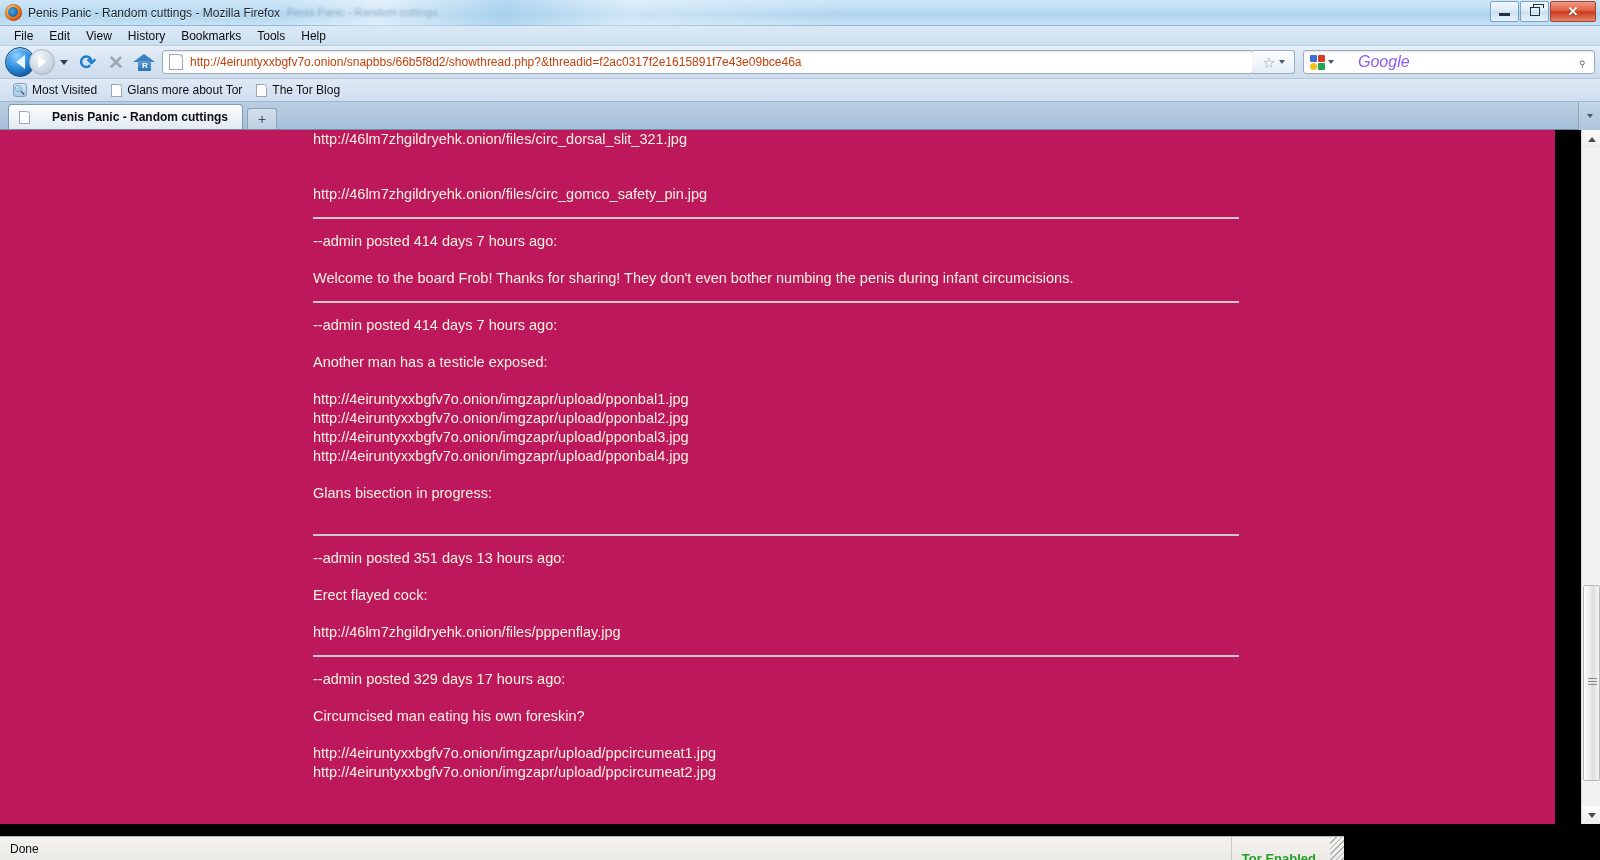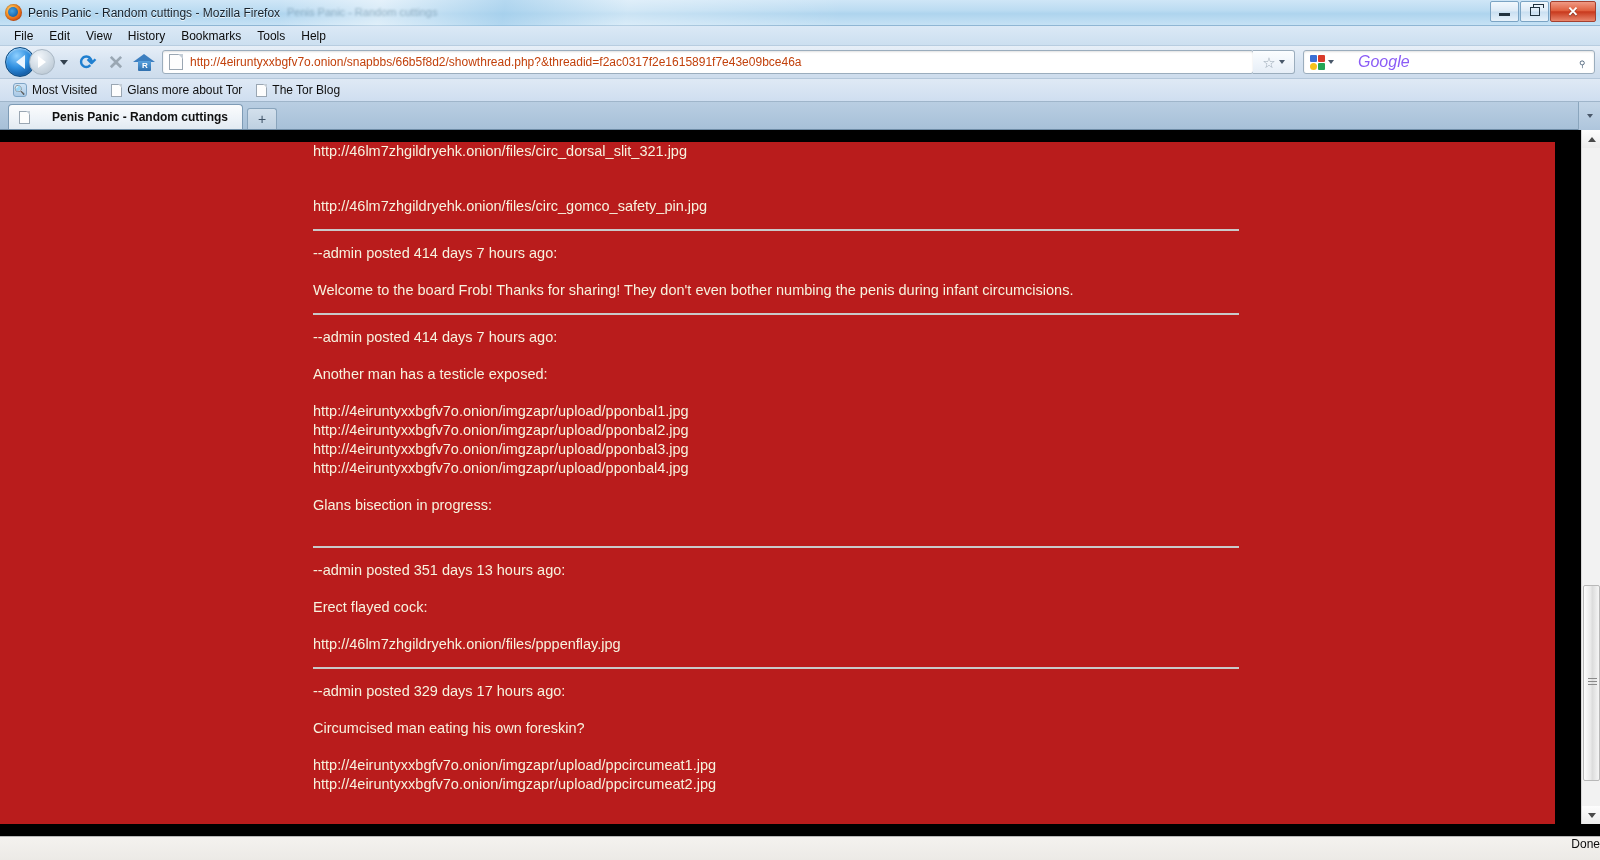--- a/index.html
+++ b/index.html
@@ -223,22 +223,22 @@
     border-left: 1px solid #8aa5bd;
     display:flex; align-items:center; justify-content:center;
   }
 
   
   .content-wrap {
     position: absolute; left: 0; top: 130px; width: 1600px; height: 694px;
     background: #000; overflow: hidden;
   }
   .page {
-    position: absolute; left: 0; top: 12px; width: 1555px; height: 694px;
-    background: #b91c1c; color: #f7f2de;
+    position: absolute; left: 0; top: 0; width: 1555px; height: 694px;
+    background: #be185d; color: #f7f2de;
     font-family: "Liberation Sans", sans-serif;
     font-size: 14.5px;
   }
   .post-col { margin-left: 313px; width: 926px; }
   .para {
     padding-top: 0; margin: 0;
     line-height: 19px;
     color: #f7f2de;
     white-space: nowrap;
   }
@@ -271,24 +271,24 @@
     border: 1px solid #b8b8b8; border-radius: 2px;
   }
   .vs-grip {
     position:absolute; left: 4px; top: 92px; width: 9px; height: 9px;
     background: repeating-linear-gradient(to bottom,#8a8a8a 0px,#8a8a8a 1px,transparent 1px,transparent 3px);
   }
   .vs-bottom { position:absolute; bottom:0; left:0; }
 
   
   .statusbar {
-    position: absolute; left: 0; bottom: 0; width: 1600px; height: 24px;
+    position: absolute; left: 0; bottom: 0; width: 1344px; height: 24px;
     background: linear-gradient(to bottom,#f4f2ef 0%, #eceae6 100%);
     border-top: 1px solid #b7b7b7;
-    display: flex; align-items: flex-end; flex-direction: column;
+    display: flex; align-items: center;
   }
   .status-text { font-size: 12px; color: #0c0c0c; margin-left: 10px; flex: 1; }
   .status-sep { width: 1px; height: 24px; background: #c9c9c9; }
   .tor-status {
     font-size: 13px; color: #21a024; font-weight: bold;
     padding: 0 14px 0 10px; white-space: nowrap; margin-top: 20px;
   }
   .status-grip {
     width: 14px; height: 24px;
     background:

